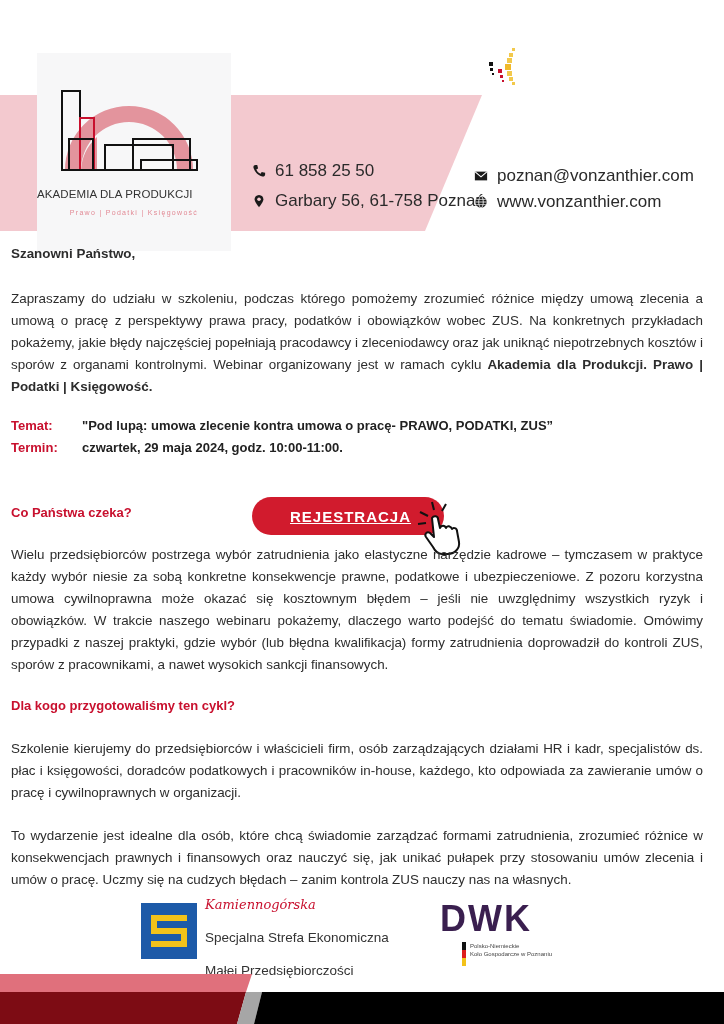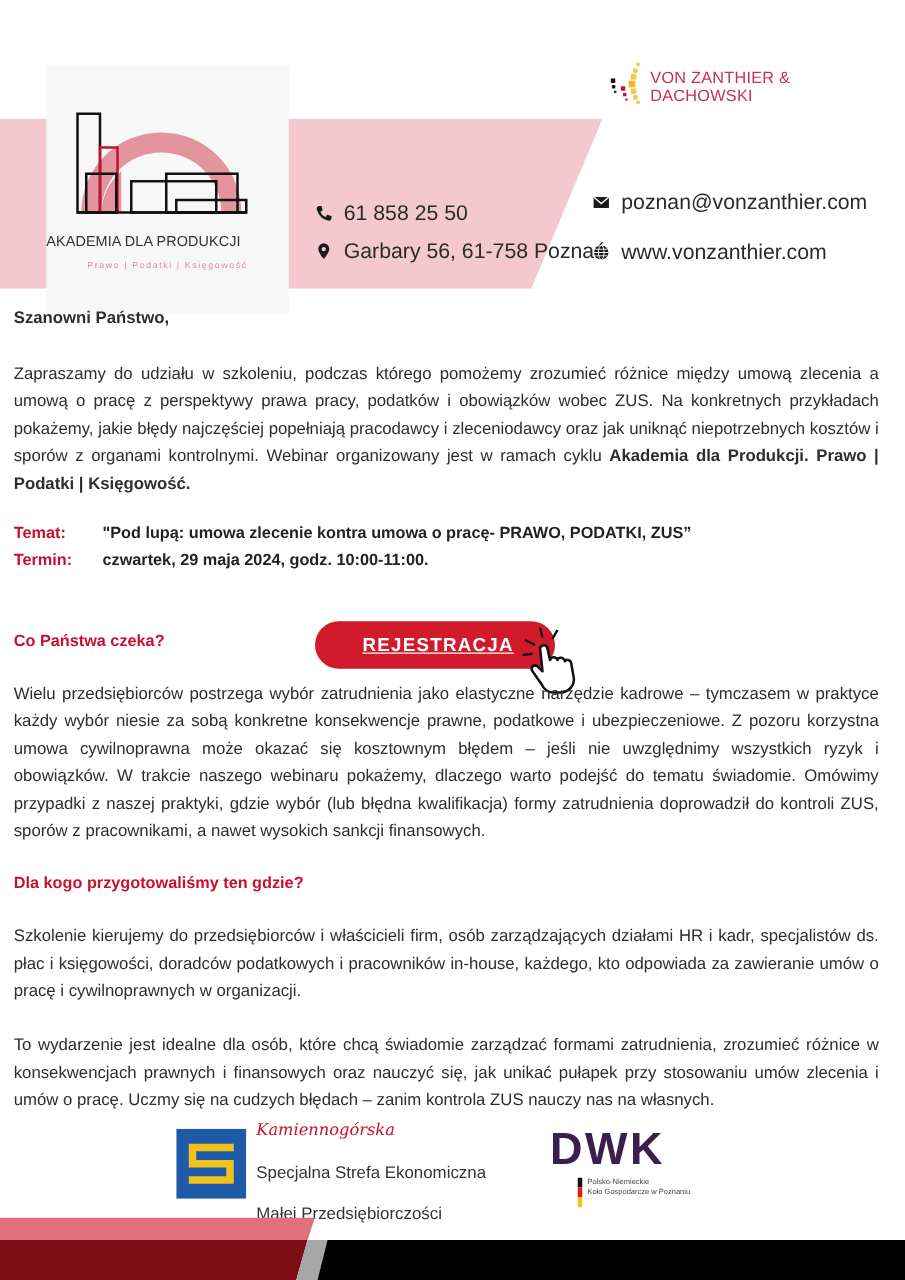--- a/index.html
+++ b/index.html
@@ -57,37 +57,36 @@
     <rect x="21" y="27" width="5" height="5" fill="#f2c94c"></rect>
     <rect x="23" y="33" width="4" height="4" fill="#f2c94c"></rect>
     <rect x="26" y="38" width="3" height="3" fill="#f2c94c"></rect>
     <rect x="12" y="25" width="4" height="4" fill="#c8102e"></rect>
     <rect x="14" y="31" width="3" height="3" fill="#c8102e"></rect>
     <rect x="16" y="36" width="2" height="2" fill="#c8102e"></rect>
     <rect x="3" y="18" width="4" height="4" fill="#111"></rect>
     <rect x="4" y="24" width="3" height="3" fill="#111"></rect>
     <rect x="6" y="29" width="2" height="2" fill="#111"></rect>
   </svg>
-  <span class="vzd-text">VON ZANTHIER &amp; DACHOWSKI</span>
 </div>
 
 <div class="contact" style="left:252px;top:161px;">
   <svg class="ic" viewBox="0 0 16 16">
       <path d="M4 1 L6 1 L7 5 L5 6 C6 9 7 10 10 11 L11 9 L15 10 L15 12 C15 14 13 15 11 14 C6 12 4 10 2 5 C1 3 2 1 4 1 Z" fill="#1a1a1a"></path>
     </svg>
   <span>61 858 25 50</span>
 </div>
 <div class="contact" style="left:252px;top:191px;">
   <svg class="ic" viewBox="0 0 16 16">
       <path d="M8 1 C4.7 1 3 3.5 3 6 C3 9.5 8 15 8 15 C8 15 13 9.5 13 6 C13 3.5 11.3 1 8 1 Z" fill="#1a1a1a"></path>
       <circle cx="8" cy="6" r="2" fill="#f3c9cf"></circle>
     </svg>
   <span>Garbary 56, 61-758 Poznań</span>
 </div>
-<div class="contact" style="left:474px;top:152px;justify-content:space-between;">
+<div class="contact" style="left:474px;top:166px;justify-content:space-between;">
   <svg class="ic" viewBox="0 0 16 16">
       <rect x="1" y="3" width="14" height="10" fill="#1a1a1a"></rect>
       <path d="M1 3 L8 9 L15 3" fill="none" stroke="#fff" stroke-width="1.3"></path>
     </svg>
   <span>poznan@vonzanthier.com</span>
 </div>
 <div class="contact" style="left:474px;top:192px;">
   <svg class="ic" viewBox="0 0 16 16">
       <circle cx="8" cy="8" r="6.5" fill="#1a1a1a"></circle>
       <ellipse cx="8" cy="8" rx="2.6" ry="6.5" fill="none" stroke="#fff" stroke-width="0.9"></ellipse>
@@ -117,21 +116,21 @@
 <svg class="hand" viewBox="0 0 56 58">
   <line x1="8" y1="14" x2="16" y2="18" stroke="#111" stroke-width="2"></line>
   <line x1="20" y1="4" x2="22" y2="12" stroke="#111" stroke-width="2"></line>
   <line x1="34" y1="6" x2="30" y2="13" stroke="#111" stroke-width="2"></line>
   <line x1="6" y1="26" x2="14" y2="25" stroke="#111" stroke-width="2"></line>
   <path d="M20 20 C22 17 26 18 26 21 L28 30 C29 27 33 27 34 30 C35 27 39 28 40 31 C41 29 45 30 45 33 L47 44 C48 50 43 56 36 56 L30 56 C26 56 23 53 21 49 L14 39 C12 36 15 33 18 35 L22 39 Z" fill="#fff" stroke="#111" stroke-width="2" stroke-linejoin="round"></path>
 </svg>
 
 <div class="text" style="top:544px;">Wielu przedsiębiorców postrzega wybór zatrudnienia jako elastyczne narzędzie kadrowe – tymczasem w praktyce każdy wybór niesie za sobą konkretne konsekwencje prawne, podatkowe i ubezpieczeniowe. Z pozoru korzystna umowa cywilnoprawna może okazać się kosztownym błędem – jeśli nie uwzględnimy wszystkich ryzyk i obowiązków. W trakcie naszego webinaru pokażemy, dlaczego warto podejść do tematu świadomie. Omówimy przypadki z naszej praktyki, gdzie wybór (lub błędna kwalifikacja) formy zatrudnienia doprowadził do kontroli ZUS, sporów z pracownikami, a nawet wysokich sankcji finansowych.</div>
 
-<div class="h" style="top:698px;">Dla kogo przygotowaliśmy ten gdzie?</div>
+<div class="h" style="top:698px;">Dla kogo przygotowaliśmy ten cykl?</div>
 
 <div class="text" style="top:738px;">Szkolenie kierujemy do przedsiębiorców i właścicieli firm, osób zarządzających działami HR i kadr, specjalistów ds. płac i księgowości, doradców podatkowych i pracowników in-house, każdego, kto odpowiada za zawieranie umów o pracę i cywilnoprawnych w organizacji.</div>
 
 <div class="text" style="top:825px;">To wydarzenie jest idealne dla osób, które chcą świadomie zarządzać formami zatrudnienia, zrozumieć różnice w konsekwencjach prawnych i finansowych oraz nauczyć się, jak unikać pułapek przy stosowaniu umów zlecenia i umów o pracę. Uczmy się na cudzych błędach – zanim kontrola ZUS nauczy nas na własnych.</div>
 
 <div class="footer-logos" style="left:141px;">
   <svg width="56" height="56" viewBox="0 0 56 56" style="position:absolute;left:0;top:8px;">
     <rect width="56" height="56" fill="#1d5aa8"></rect>
     <path d="M10 12 L46 12 L46 18 L16 18 L16 25 L46 25 L46 44 L10 44 L10 38 L40 38 L40 31 L10 31 Z" fill="#f3c21a"></path>
   </svg>

